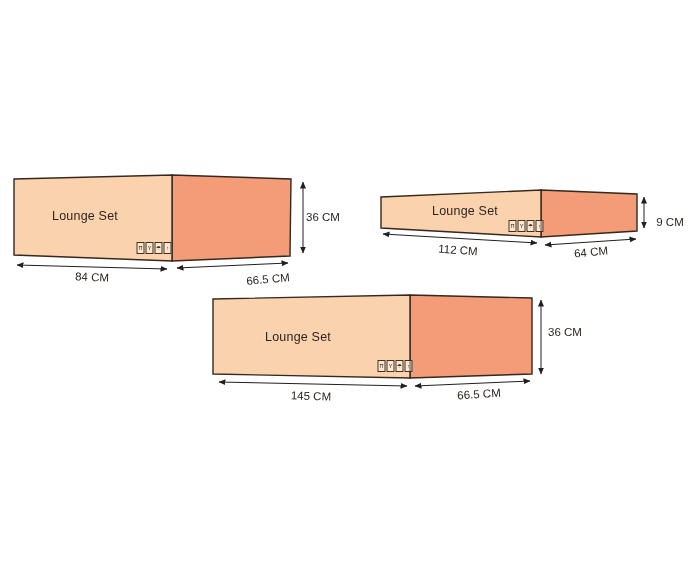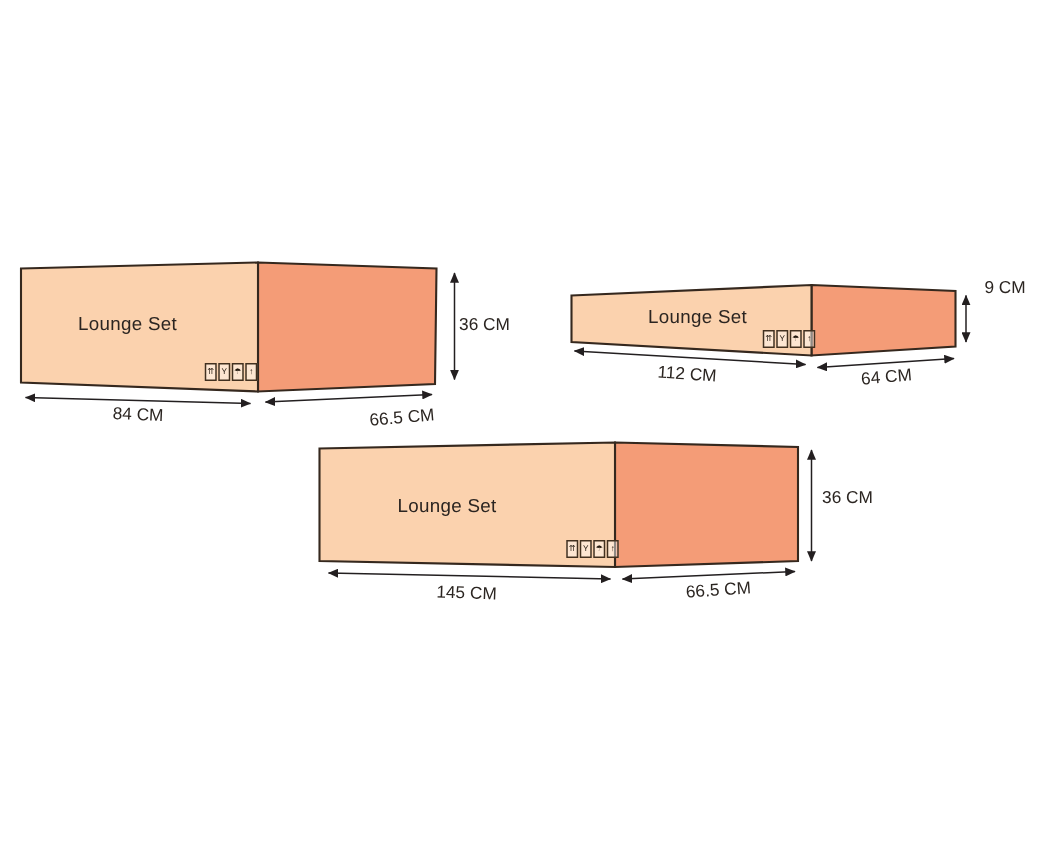--- a/index.html
+++ b/index.html
@@ -122,21 +122,21 @@
     </svg>
     <div class="box-label" style="left:95px; top:31px;">Lounge Set</div>
     <div class="icon-row" style="left:156px; top:46px;">
       <span class="hicon">⇈</span>
       <span class="hicon">Y</span>
       <span class="hicon">☂</span>
       <span class="hicon">↑</span>
     </div>
     <div class="dim-label" style="left:88px; top:70px; transform:translate(-50%,-50%) rotate(4deg);">112 CM</div>
     <div class="dim-label" style="left:221px; top:72px; transform:translate(-50%,-50%) rotate(-5deg);">64 CM</div>
-    <div class="dim-label" style="left:300px; top:12px; transform:translate(-50%,-50%);">9 CM</div>
+    <div class="dim-label" style="left:300px; top:42px; transform:translate(-50%,-50%);">9 CM</div>
   </div>
 
   <div class="box" style="left:200px; top:285px; width:400px; height:126px;">
     <svg width="400" height="126" viewBox="0 0 400 126">
       <defs>
         <marker id="ah3" markerWidth="7" markerHeight="6" refX="6.5" refY="3" orient="auto-start-reverse">
           <path class="arrowhead" d="M0,0 L7,3 L0,6 z"></path>
         </marker>
       </defs>
       <polygon class="face-side" points="210,10 332,13 332,89 210,93"></polygon>

